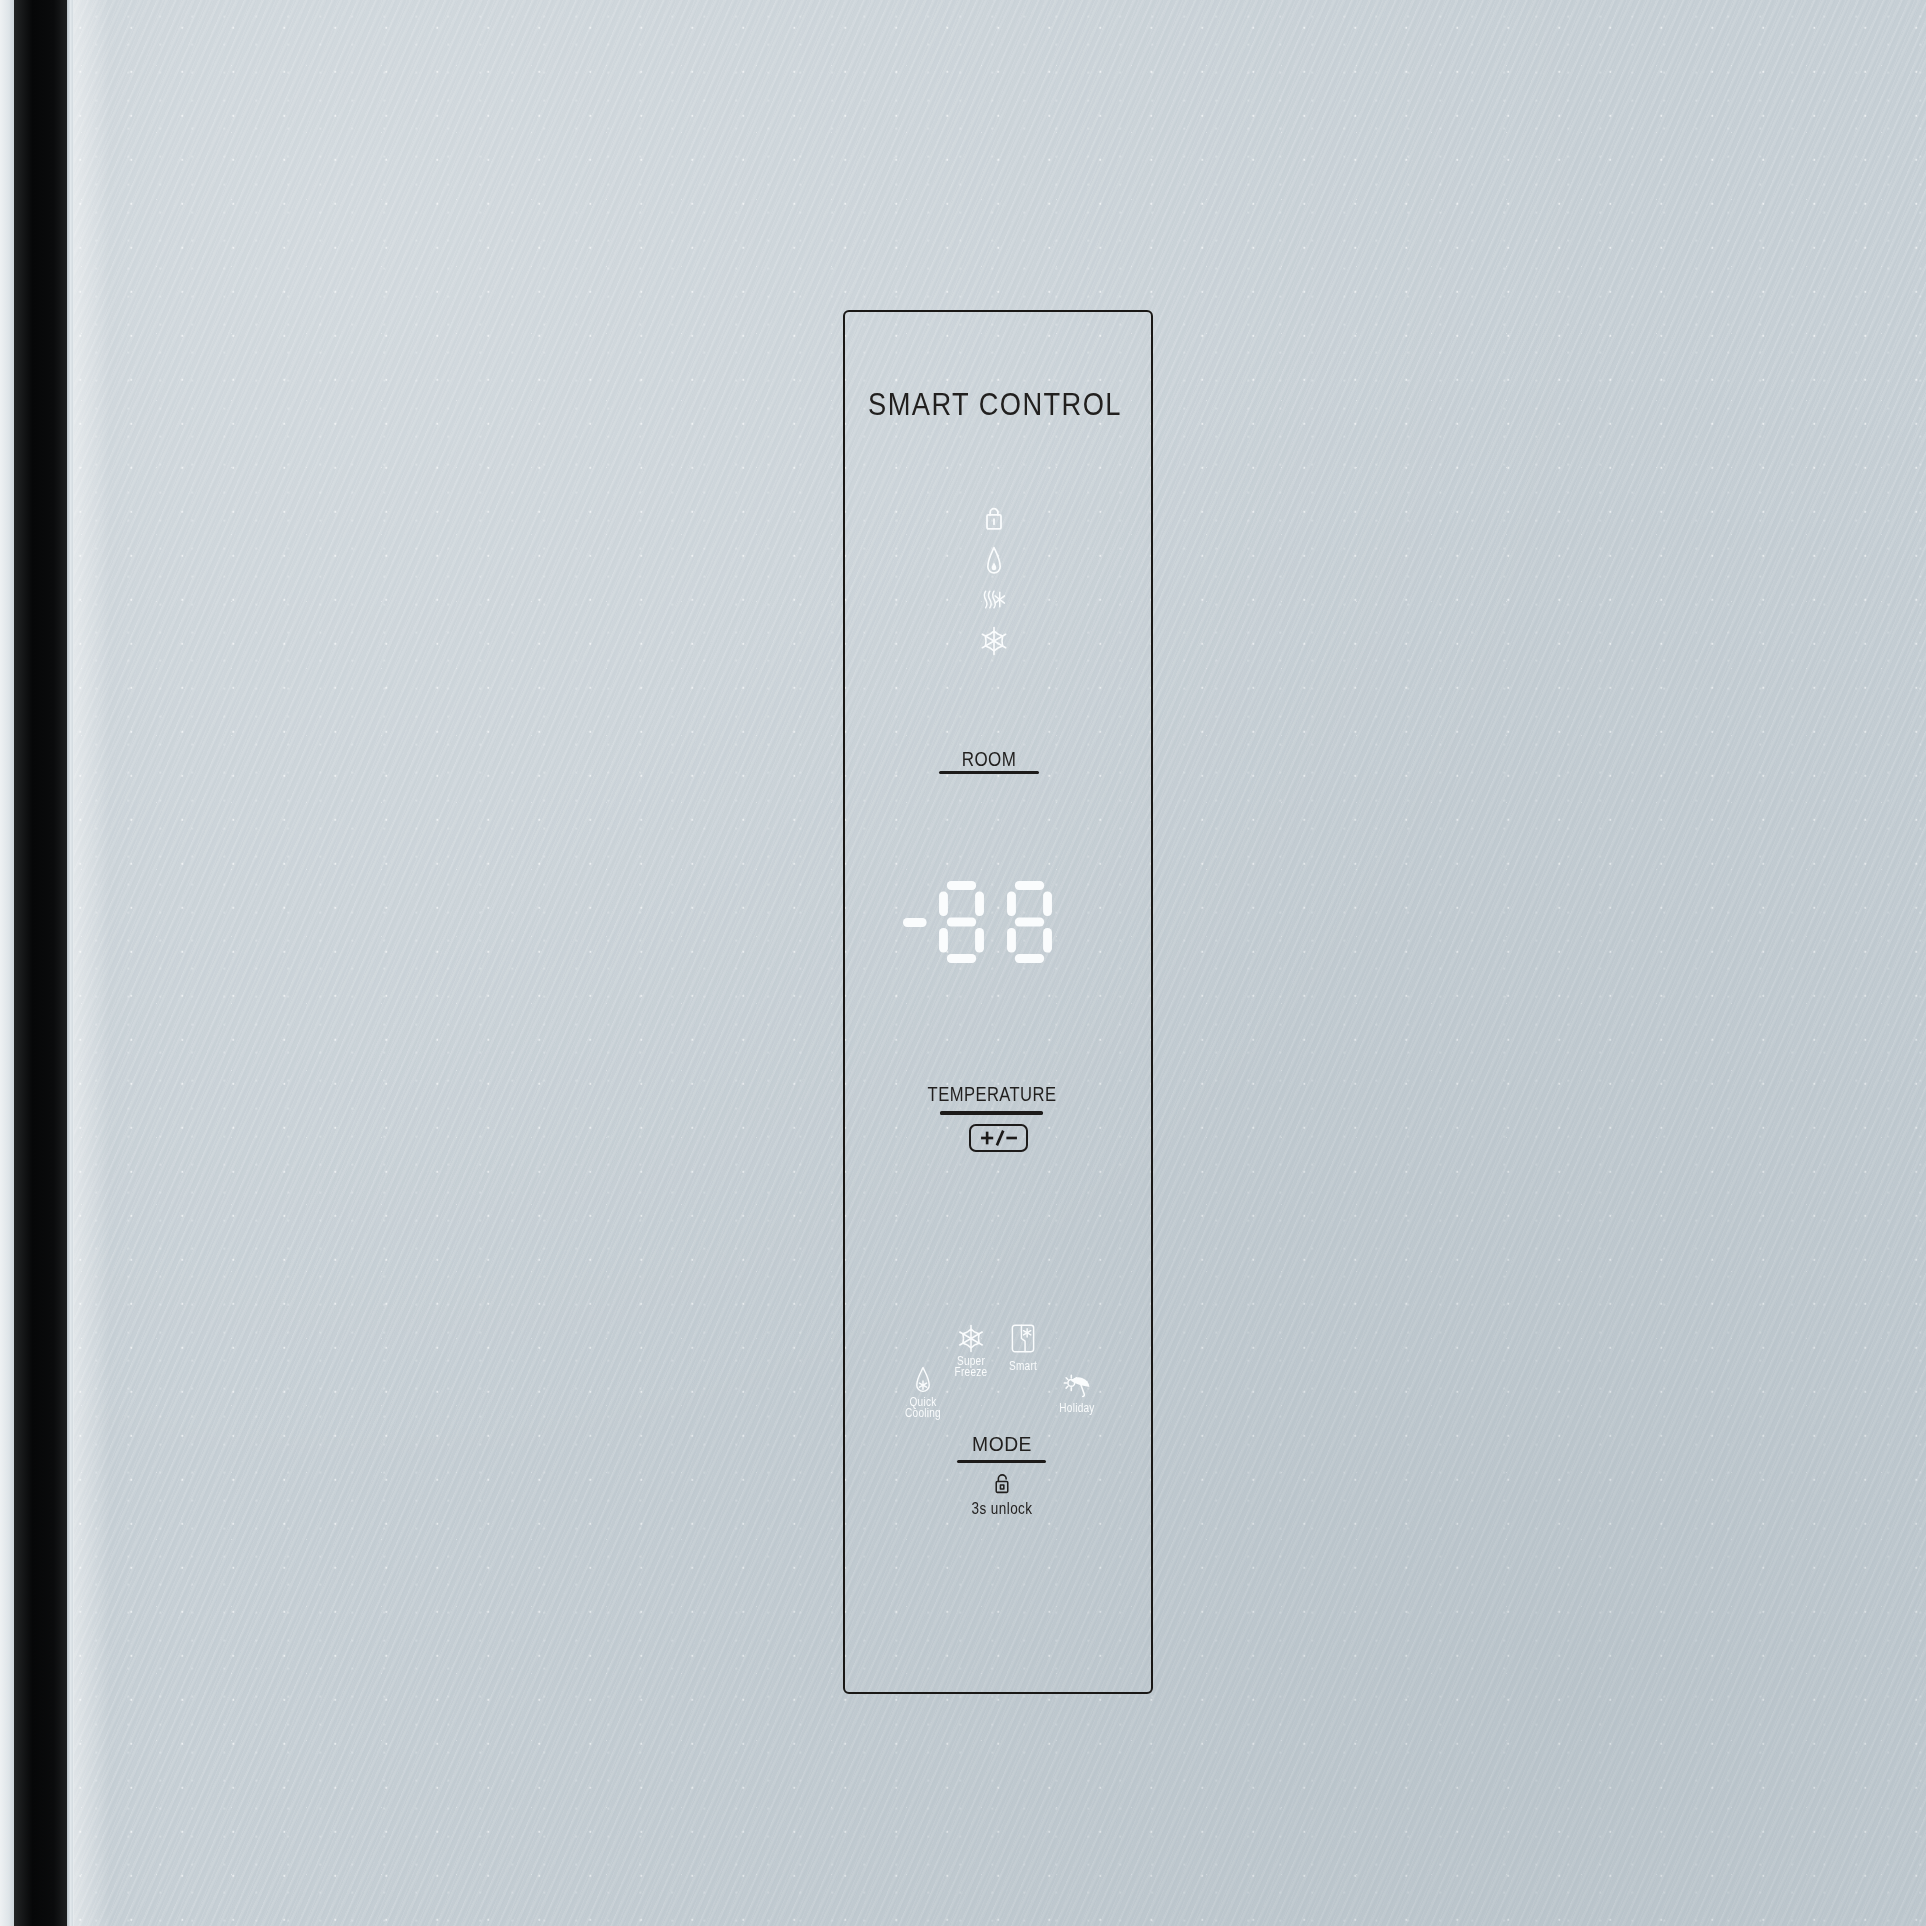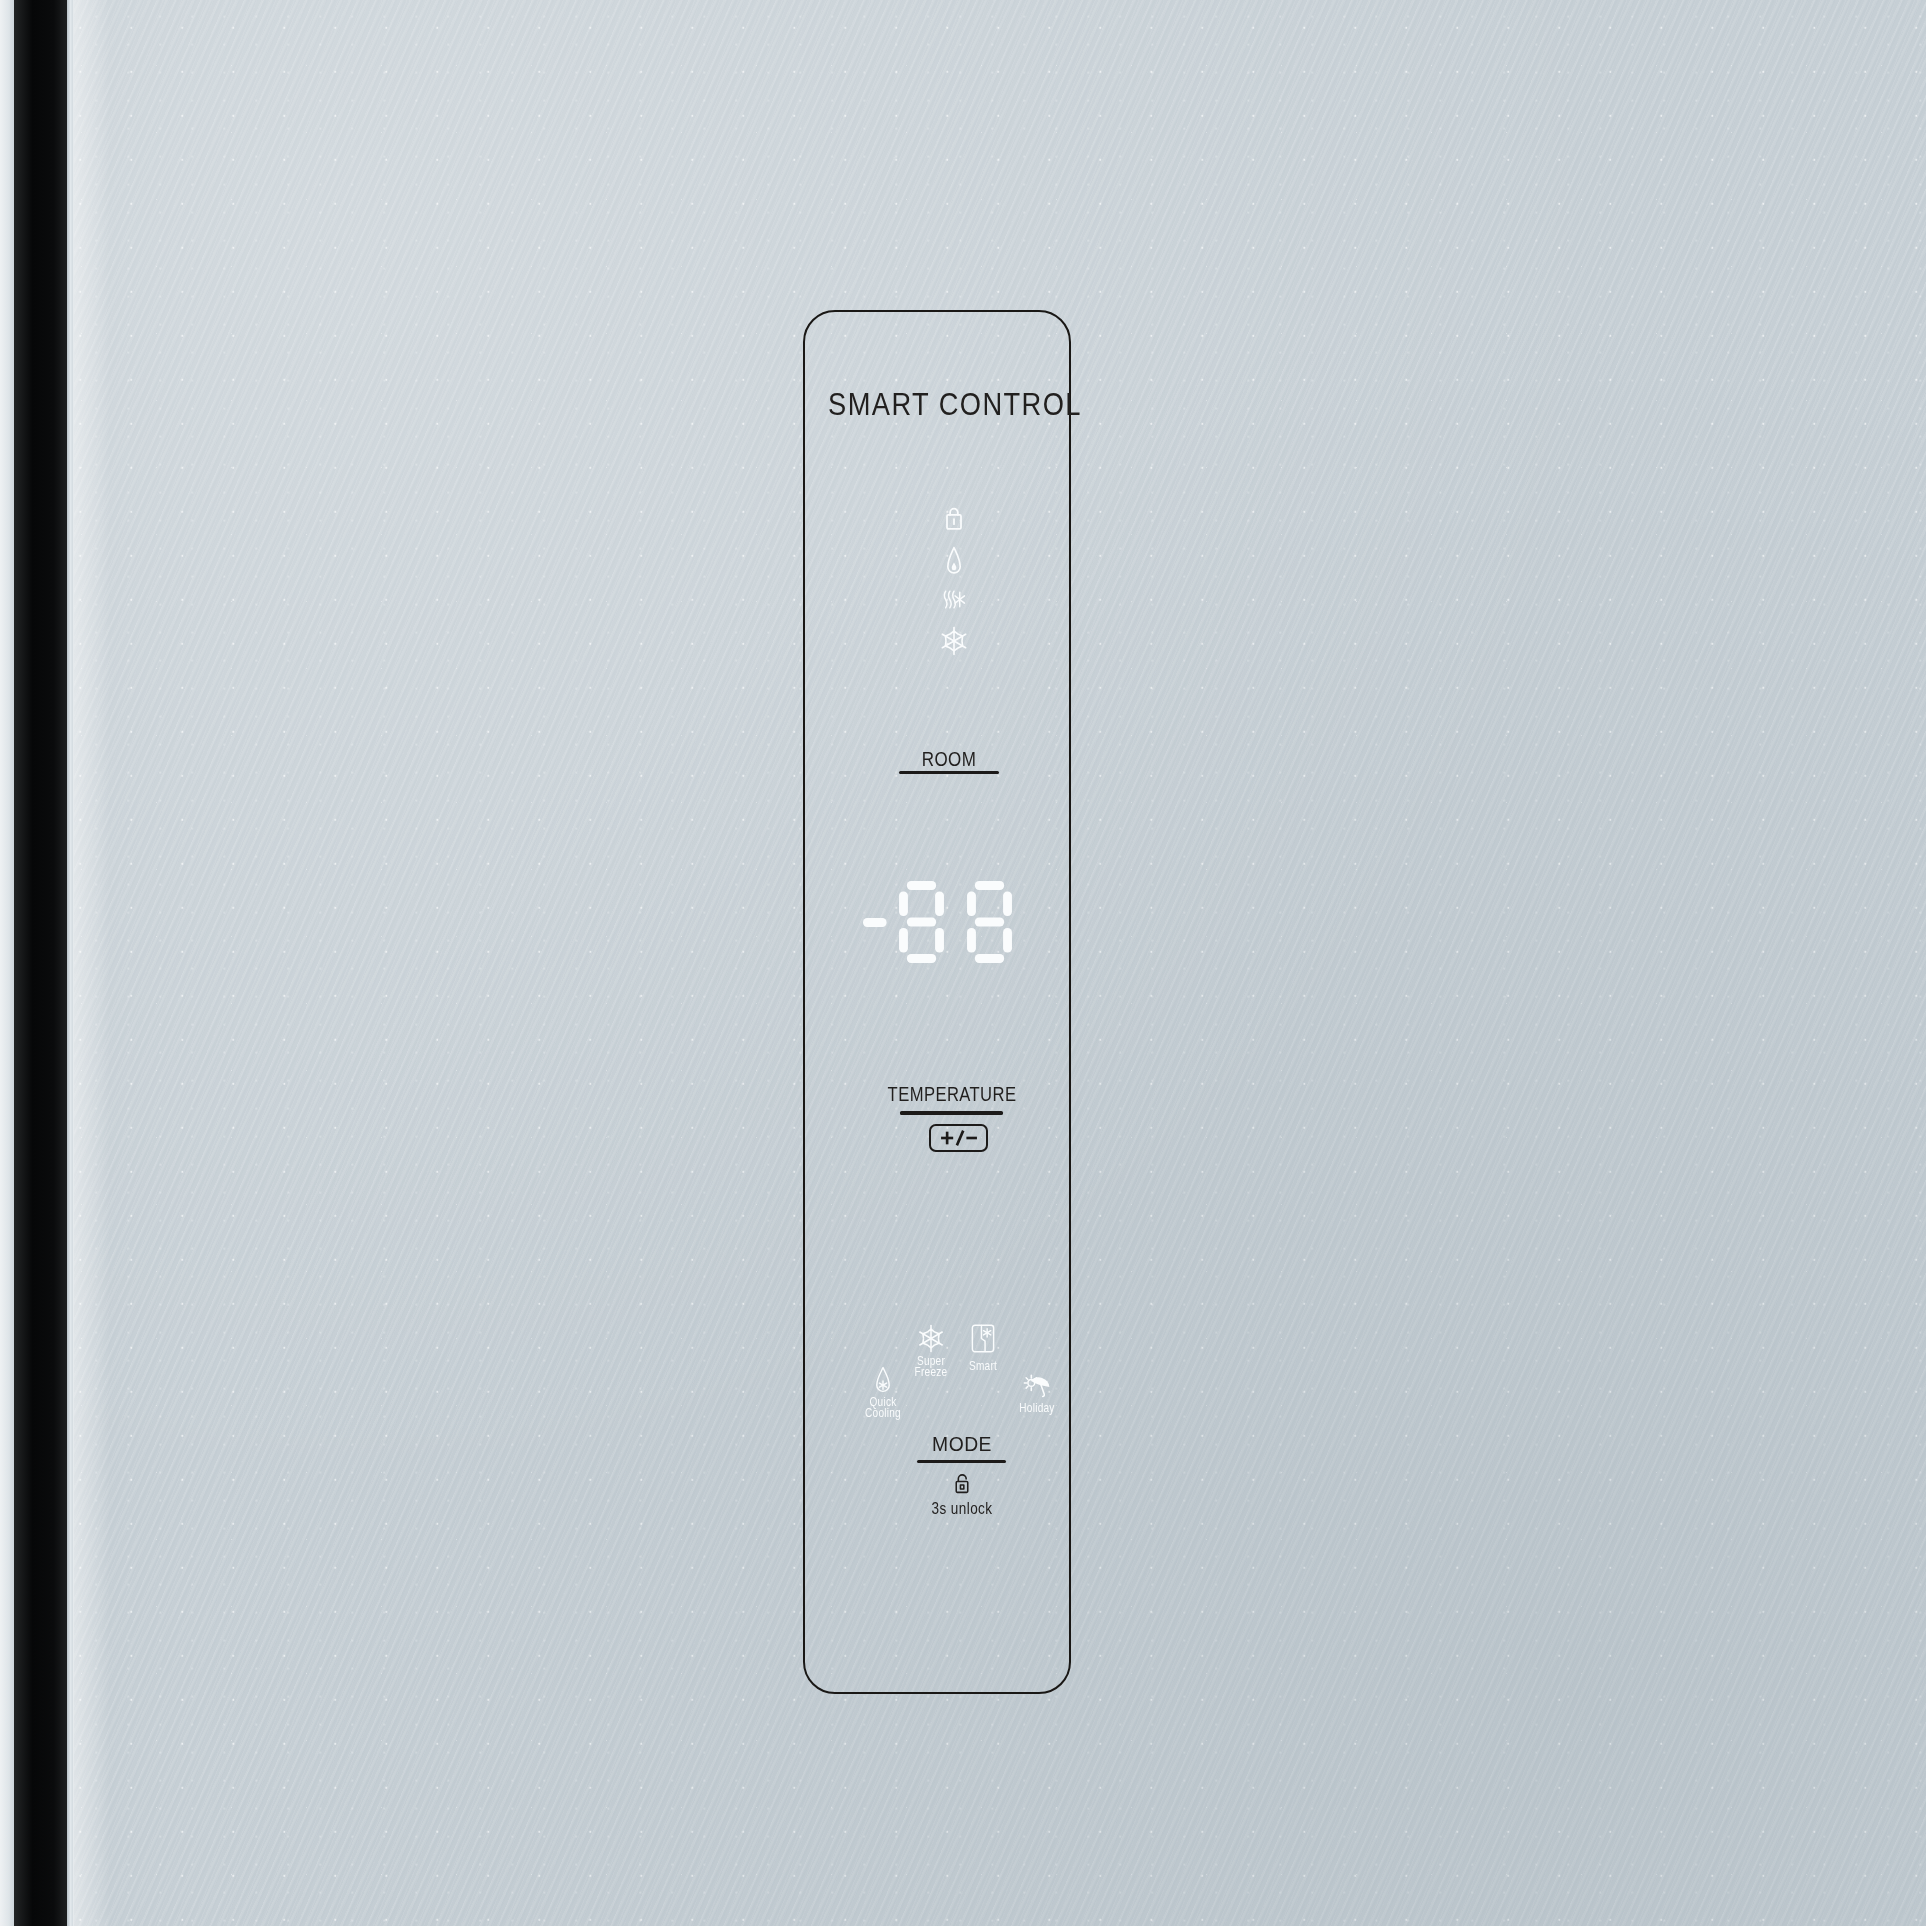--- a/index.html
+++ b/index.html
@@ -33,22 +33,22 @@
   .edge-outer{left:0;top:0;width:13.6px;height:1926px;
     background:linear-gradient(to right,#eef1f3,#dfe5e9 60%,#cfd7dc);}
   .edge-black{left:13.6px;top:0;width:53px;height:1926px;
     background:linear-gradient(to right,#232526,#060708 35%,#0a0b0c 75%,#1d1f20);}
   .edge-inner{left:67px;top:0;width:6.8px;height:1926px;
     background:linear-gradient(to right,#b9c3c9,#e2e8ec 50%,#cdd6db);}
   .edge-sheen{left:73px;top:0;width:37px;height:1926px;
     background:linear-gradient(to right,rgba(255,255,255,0.45),rgba(255,255,255,0));}
   
   .panel{
-    left:803px;top:310px;width:268px;height:1384px;
-    border:2.6px solid #191715;border-radius:32px;
+    left:843px;top:310px;width:310px;height:1384px;
+    border:2.6px solid #191715;border-radius:6px;
     box-sizing:border-box;
   }
   .blk{color:#211f1e;}
   .cap{line-height:1;white-space:pre;}
   .title{left:150px;top:77px;font-size:31px;letter-spacing:1.6px;
     transform:translateX(-50%) scaleX(.88);}
   .room{left:144px;top:437px;font-size:20px;letter-spacing:0.5px;
     transform:translateX(-50%) scaleX(.85);}
   .temp{left:147px;top:772px;font-size:20px;letter-spacing:0.5px;
     transform:translateX(-50%) scaleX(.83);}

